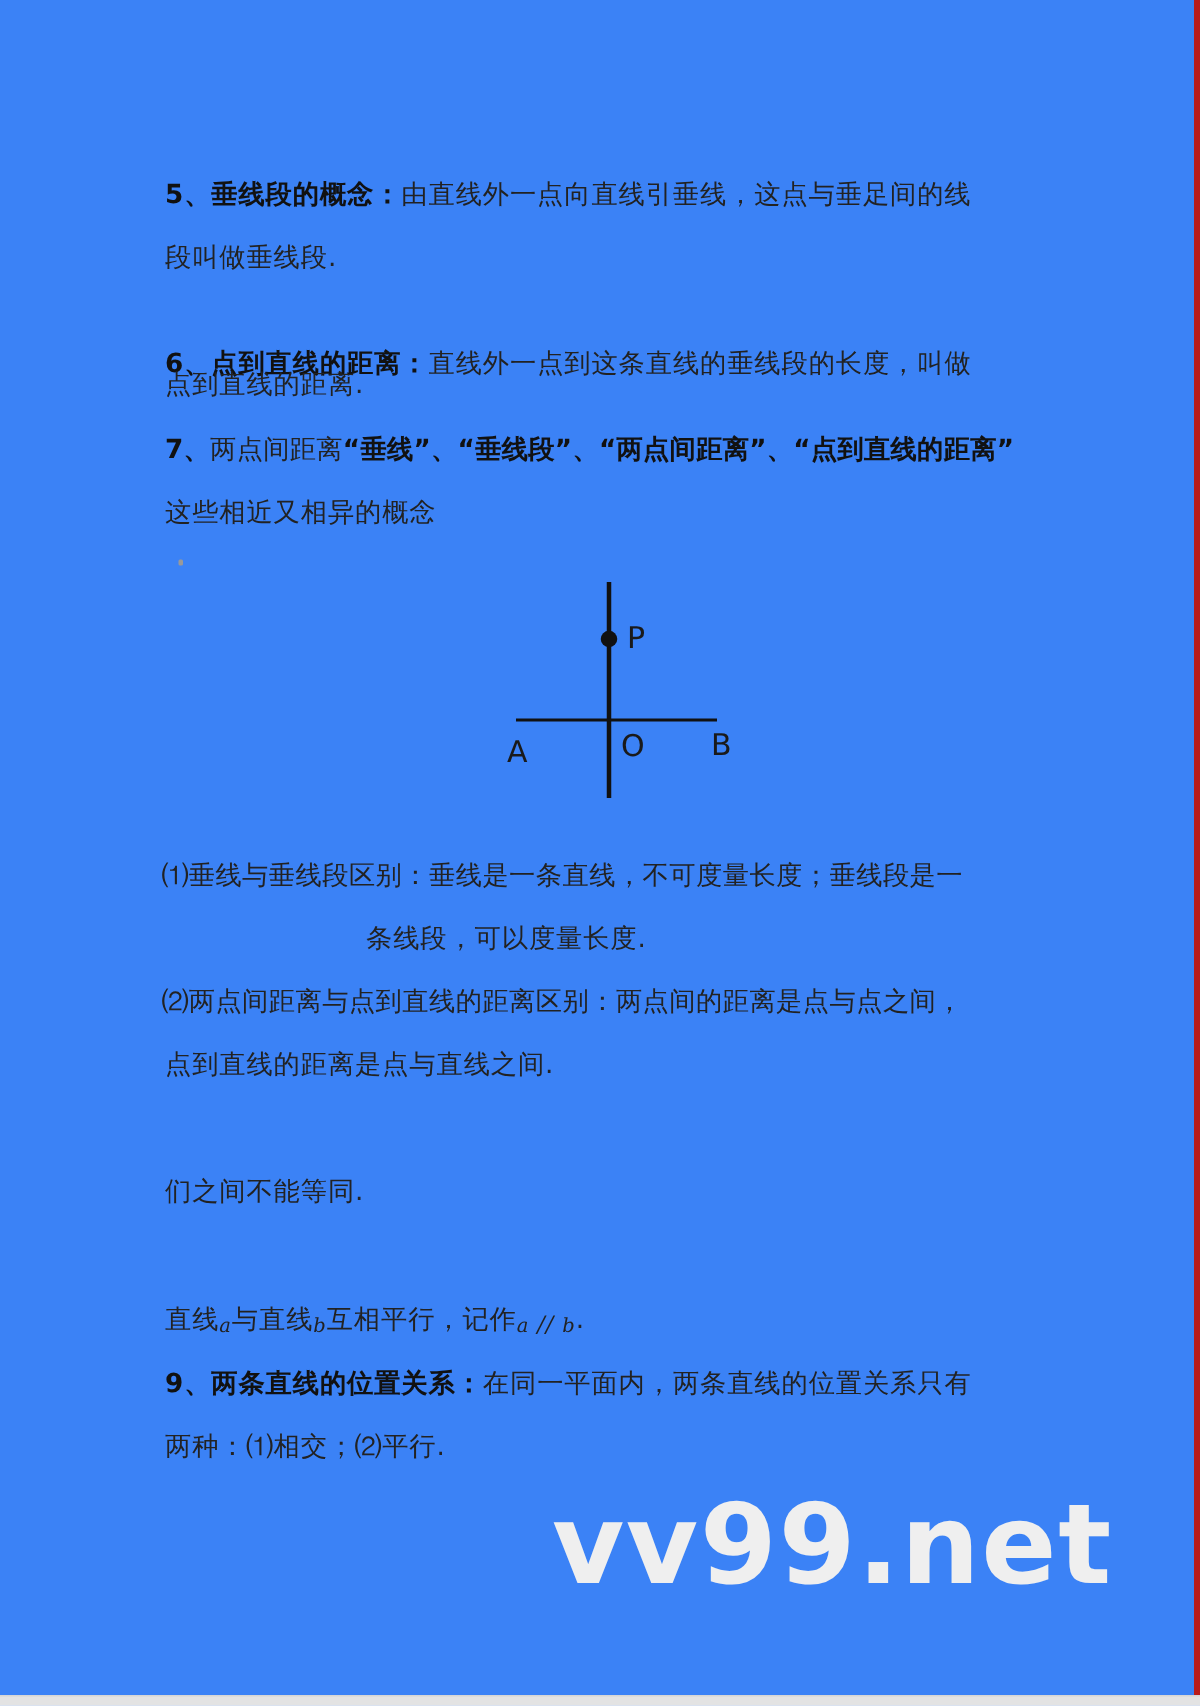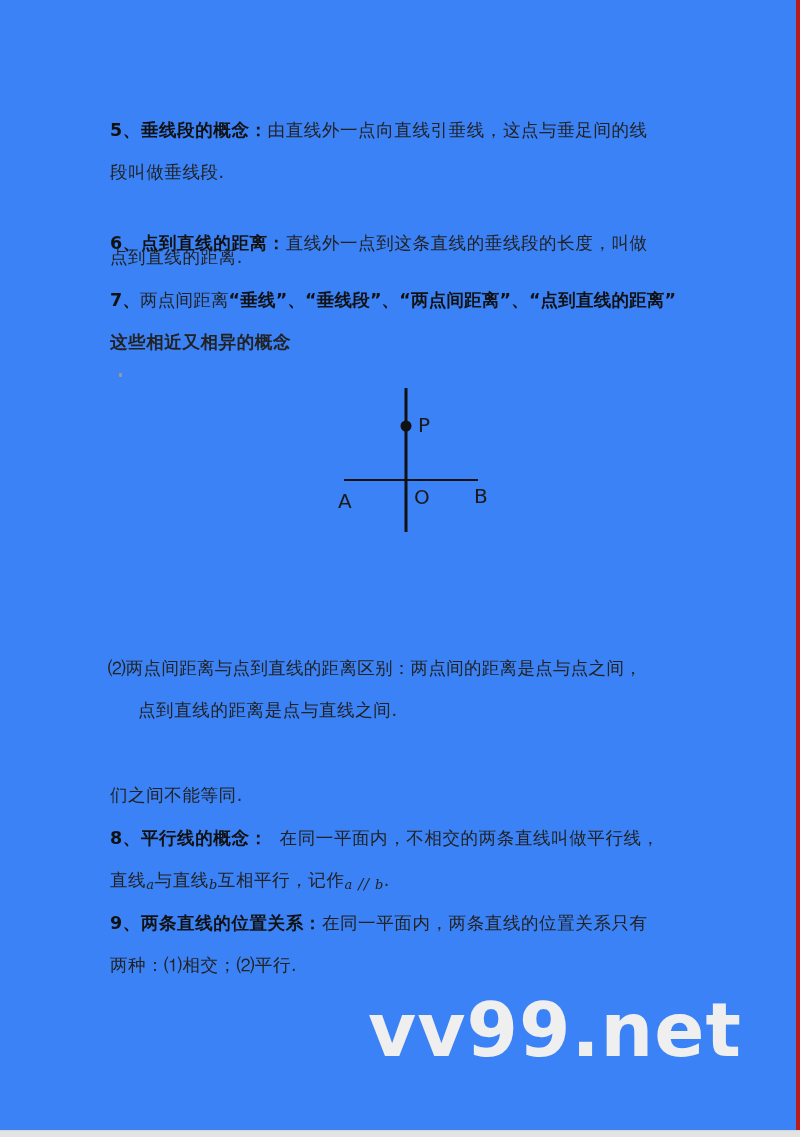--- a/index.html
+++ b/index.html
@@ -75,45 +75,44 @@
   <div class="line" style="top:160px;">段叫做垂线段.</div>
 
   <div class="line" style="top:203px;margin-top:28px;">
     <span class="b">6、点到直线的距离：</span><span>直线外一点到这条直线的垂线段的长度，叫做</span>
   </div>
   <div class="line" style="top:245px;">点到直线的距离.</div>
 
   <div class="line" style="top:288px; letter-spacing:0.2px;">
     <span class="b">7、</span><span>两点间距离</span><span class="b">“垂线”、“垂线段”、“两点间距离”、“点到直线的距离”</span>
   </div>
-  <div class="line" style="top:330px;font-weight:bold;">这些相近又相异的概念</div>
+  <div class="line" style="top:330px;">这些相近又相异的概念</div>
 
   <div class="dot-mark"></div>
 
   <div class="diagram">
     <svg width="170" height="150" viewBox="0 0 170 150">
       <line x1="76" y1="3" x2="76" y2="147" stroke="#111" stroke-width="3"></line>
       <line x1="14" y1="95" x2="148" y2="95" stroke="#111" stroke-width="2"></line>
       <circle cx="76" cy="41" r="5.5" fill="#111"></circle>
     </svg>
     <span style="position:absolute; left:88px; top:28px; font-size:20px; font-family:'DejaVu Sans',sans-serif;">P</span>
     <span style="position:absolute; left:8px; top:104px; font-size:20px; font-family:'DejaVu Sans',sans-serif;">A</span>
     <span style="position:absolute; left:84px; top:100px; font-size:20px; font-family:'DejaVu Sans',sans-serif;">O</span>
     <span style="position:absolute; left:144px; top:99px; font-size:20px; font-family:'DejaVu Sans',sans-serif;">B</span>
   </div>
 
+  <div class="line" style="top:572px; left:108px; letter-spacing:0.3px;">⑴垂线与垂线段区别：垂线是一条直线，不可度量长度；垂线段是一</div>
+  <div class="line" style="top:614px; left:244px;">条线段，可以度量长度.</div>
 
   <div class="line" style="top:656px; left:108px; letter-spacing:0.3px;">⑵两点间距离与点到直线的距离区别：两点间的距离是点与点之间，</div>
-  <div class="line" style="top:698px;margin-left:28px;">点到直线的距离是点与直线之间.</div>
+  <div class="line" style="top:698px;">点到直线的距离是点与直线之间.</div>
 
   <div class="line" style="top:783px;">们之间不能等同.</div>
 
-  <div class="line" style="top:826px;">
-    <span class="b">8、平行线的概念：</span><span style="margin-left:12px;">在同一平面内，不相交的两条直线叫做平行线，</span>
-  </div>
   <div class="line" style="top:868px;">
     <span>直线</span><span class="ital">a</span><span>与直线</span><span class="ital">b</span><span>互相平行，记作</span><span class="ital">a</span><span class="ital" style="font-size:15px;"> // </span><span class="ital">b</span><span>.</span>
   </div>
 
   <div class="line" style="top:911px;">
     <span class="b">9、两条直线的位置关系：</span><span>在同一平面内，两条直线的位置关系只有</span>
   </div>
   <div class="line" style="top:953px;">两种：⑴相交；⑵平行.</div>
 
   <div class="watermark">vv99.net</div>

